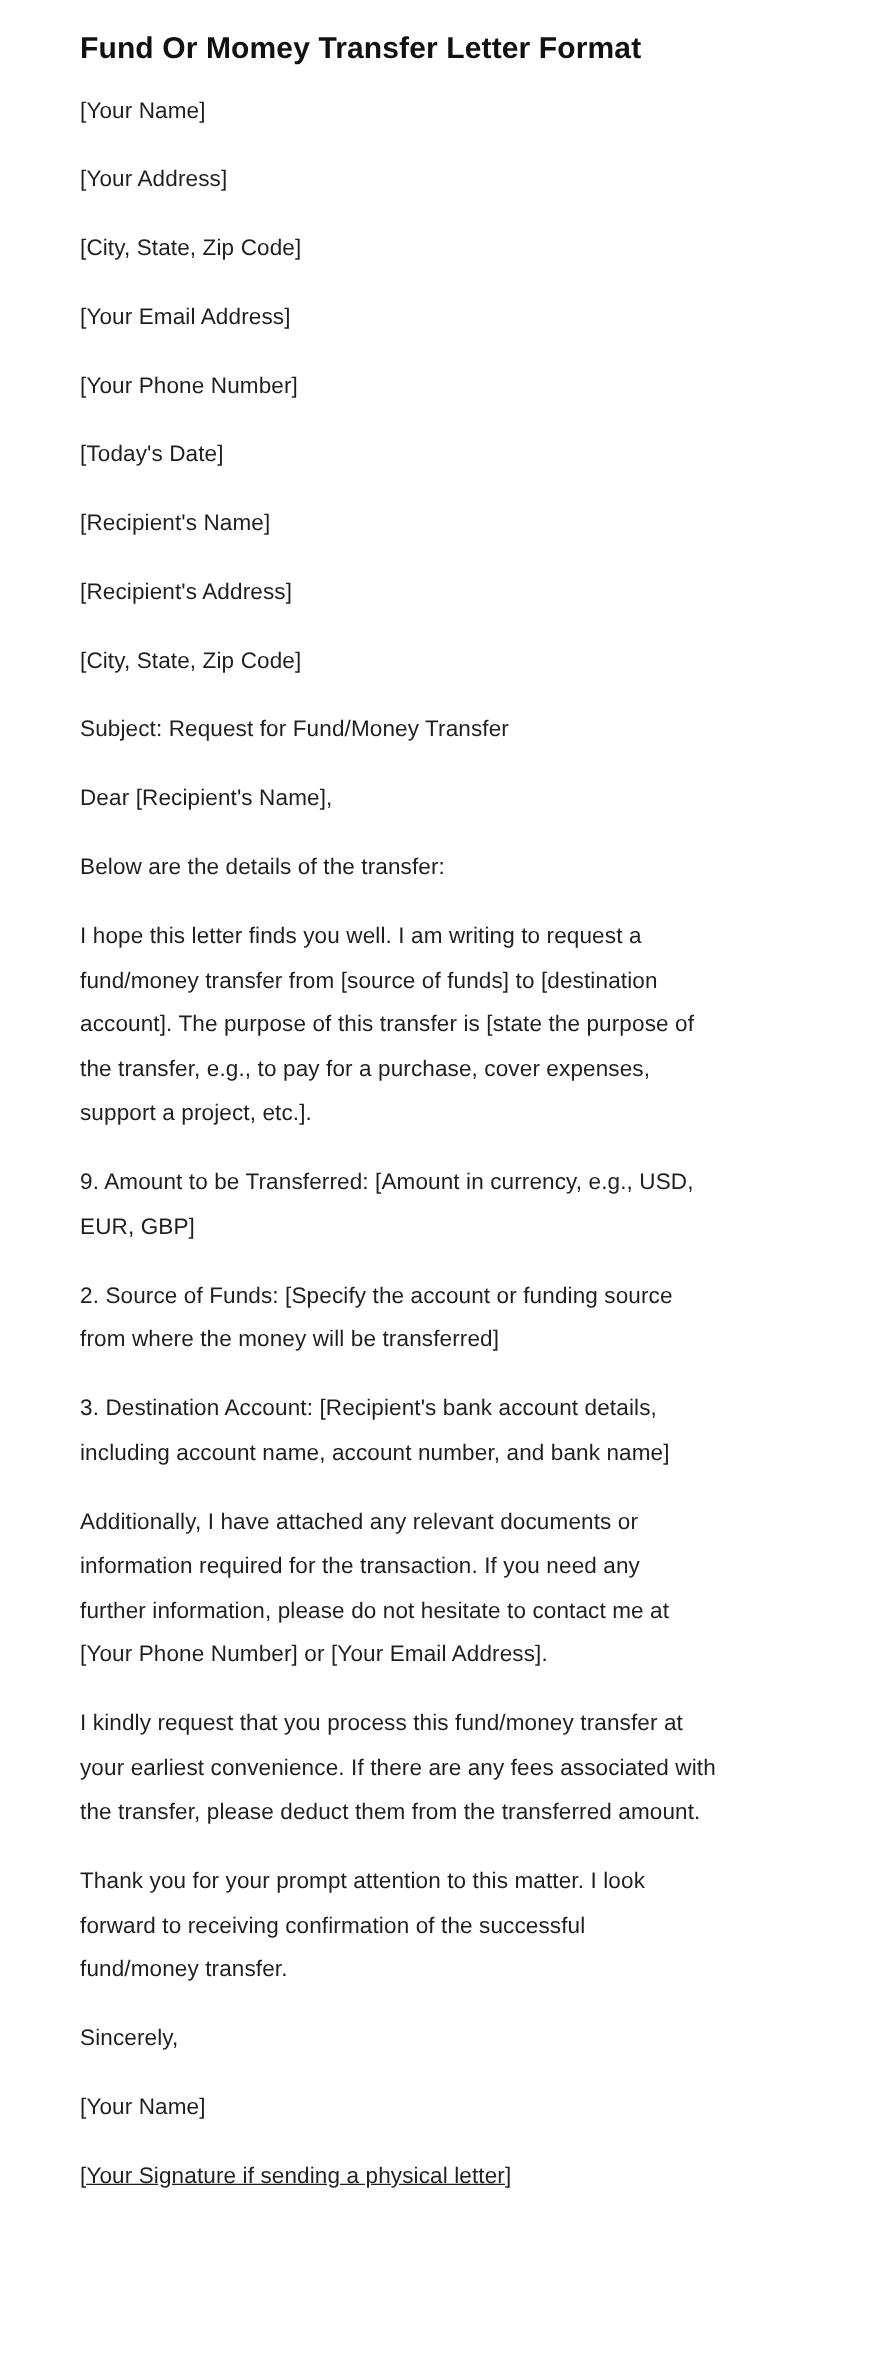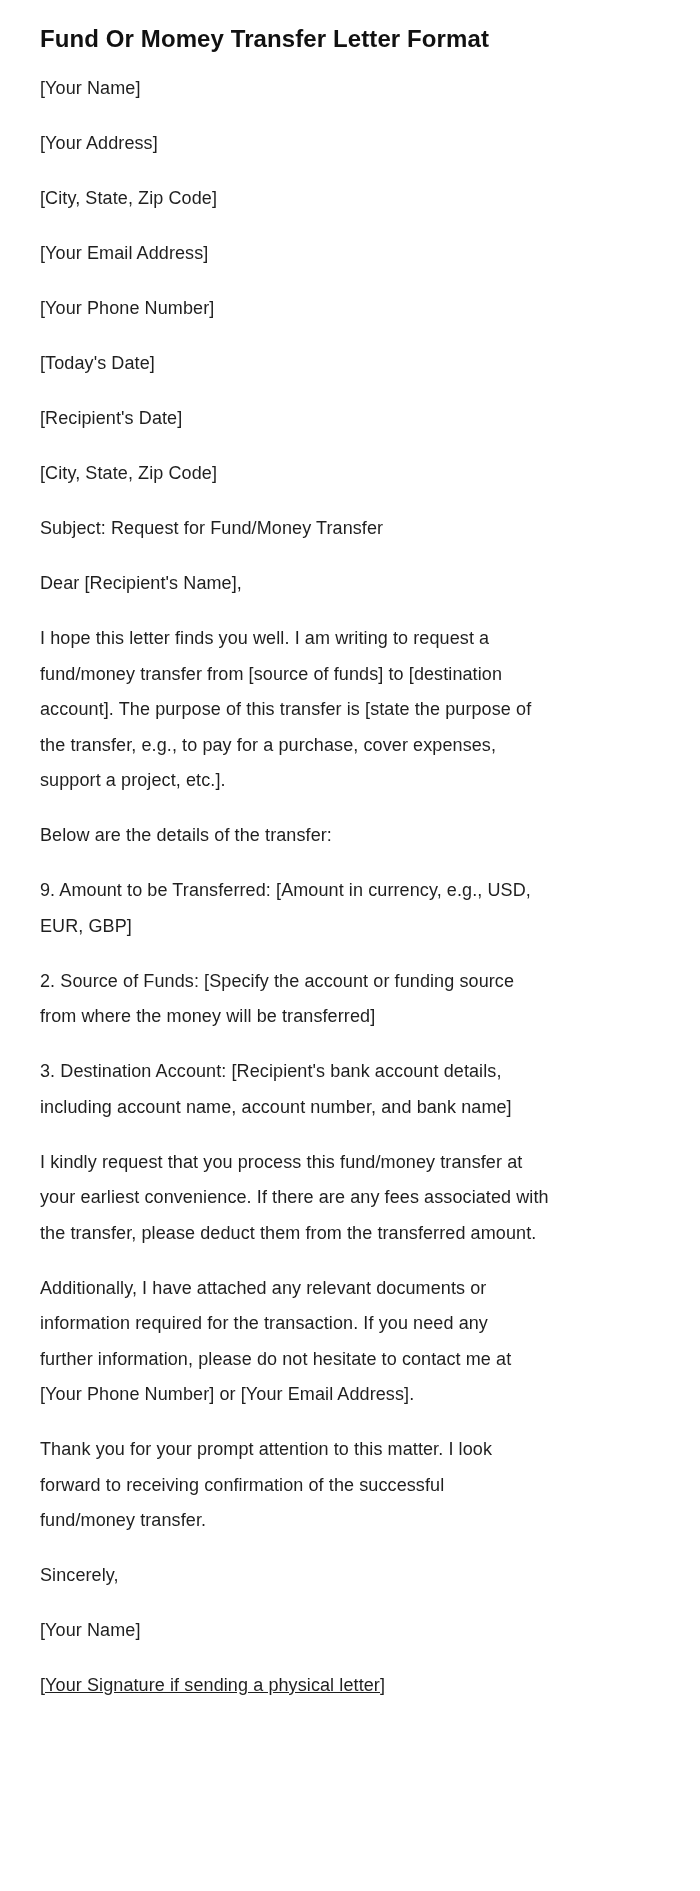--- a/index.html
+++ b/index.html
@@ -7,21 +7,21 @@
       margin: 0;
       padding: 0;
       background: #ffffff;
     }
     body {
       width: 700px;
       min-height: 1891px;
       font-family: "Liberation Sans", sans-serif;
     }
     .doc {
-      padding: 23px 58px 40px 40px;
+      padding: 23px 58px 40px 64px;
       color: #1f1f1f;
     }
     .doc-title {
       font-size: 24px;
       line-height: 31px;
       font-weight: 700;
       color: #111111;
       margin: 0 0 17px 0;
       letter-spacing: 0.1px;
     }
@@ -42,42 +42,43 @@
 <body style="background-color: rgb(255, 255, 255);">
 
 <div class="doc">
   <h1 class="doc-title">Fund Or Momey Transfer Letter Format</h1>
   <p class="doc-paragraph">[Your Name]</p>
   <p class="doc-paragraph">[Your Address]</p>
   <p class="doc-paragraph">[City, State, Zip Code]</p>
   <p class="doc-paragraph">[Your Email Address]</p>
   <p class="doc-paragraph">[Your Phone Number]</p>
   <p class="doc-paragraph">[Today's Date]</p>
-  <p class="doc-paragraph">[Recipient's Date]</p>
+  <p class="doc-paragraph">[Recipient's Name]</p>
+  <p class="doc-paragraph">[Recipient's Address]</p>
   <p class="doc-paragraph">[City, State, Zip Code]</p>
   <p class="doc-paragraph">Subject: Request for Fund/Money Transfer</p>
   <p class="doc-paragraph">Dear [Recipient's Name],</p>
+  <p class="doc-paragraph">Below are the details of the transfer:</p>
   <p class="doc-paragraph">I hope this letter finds you well. I am writing to request a
 fund/money transfer from [source of funds] to [destination
 account]. The purpose of this transfer is [state the purpose of
 the transfer, e.g., to pay for a purchase, cover expenses,
 support a project, etc.].</p>
-  <p class="doc-paragraph">Below are the details of the transfer:</p>
   <p class="doc-paragraph">9. Amount to be Transferred: [Amount in currency, e.g., USD,
 EUR, GBP]</p>
   <p class="doc-paragraph">2. Source of Funds: [Specify the account or funding source
 from where the money will be transferred]</p>
   <p class="doc-paragraph">3. Destination Account: [Recipient's bank account details,
 including account name, account number, and bank name]</p>
-  <p class="doc-paragraph">I kindly request that you process this fund/money transfer at
-your earliest convenience. If there are any fees associated with
-the transfer, please deduct them from the transferred amount.</p>
   <p class="doc-paragraph">Additionally, I have attached any relevant documents or
 information required for the transaction. If you need any
 further information, please do not hesitate to contact me at
 [Your Phone Number] or [Your Email Address].</p>
+  <p class="doc-paragraph">I kindly request that you process this fund/money transfer at
+your earliest convenience. If there are any fees associated with
+the transfer, please deduct them from the transferred amount.</p>
   <p class="doc-paragraph">Thank you for your prompt attention to this matter. I look
 forward to receiving confirmation of the successful
 fund/money transfer.</p>
   <p class="doc-paragraph">Sincerely,</p>
   <p class="doc-paragraph">[Your Name]</p>
   <p class="doc-paragraph">[Your Signature if sending a physical letter]</p>
 </div>
 
 </body></html>

